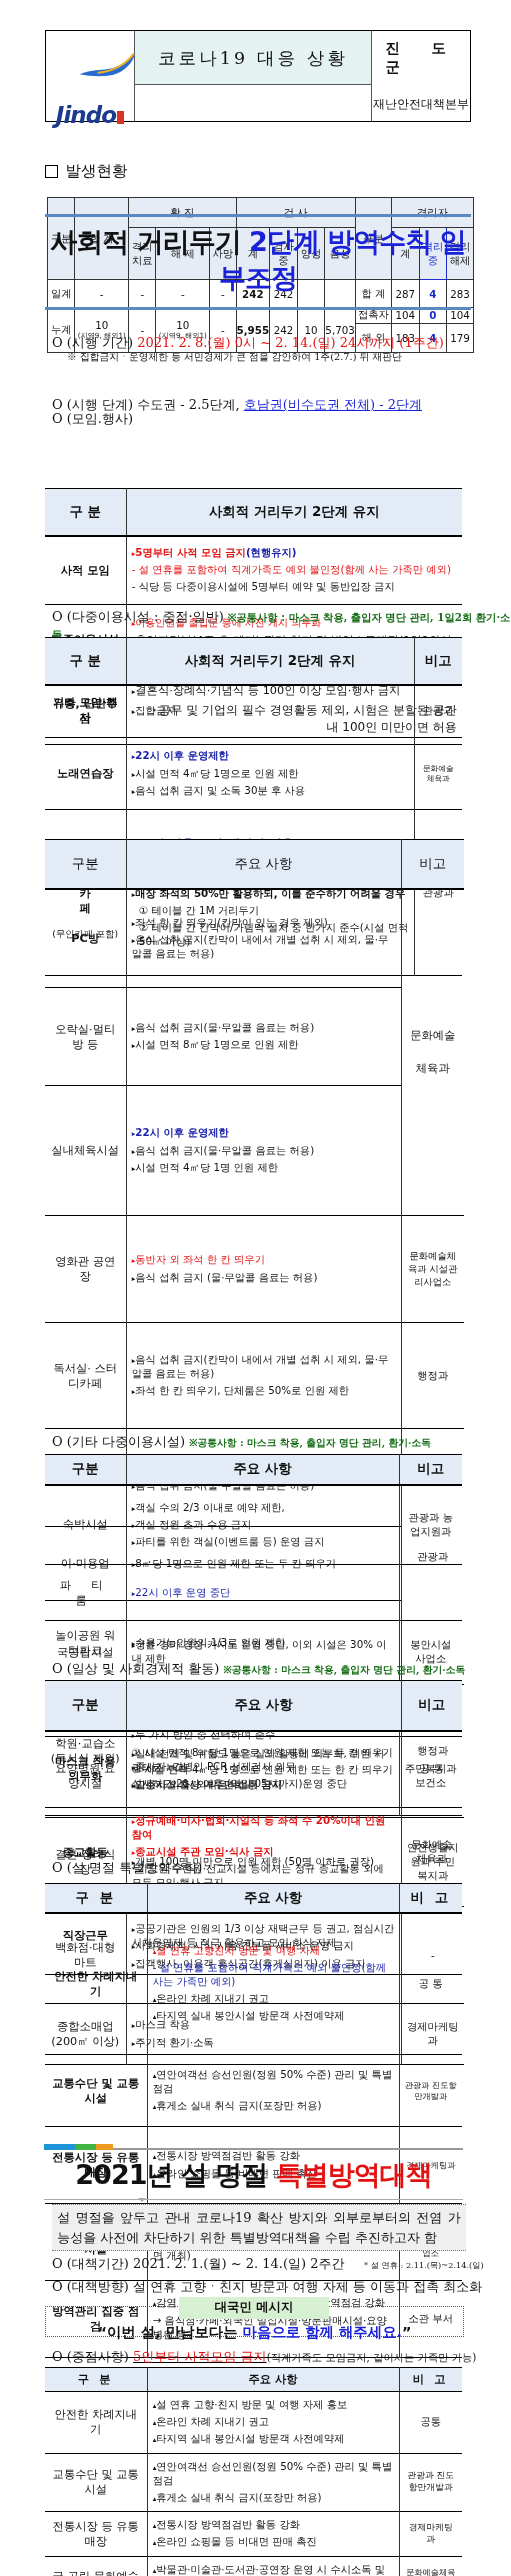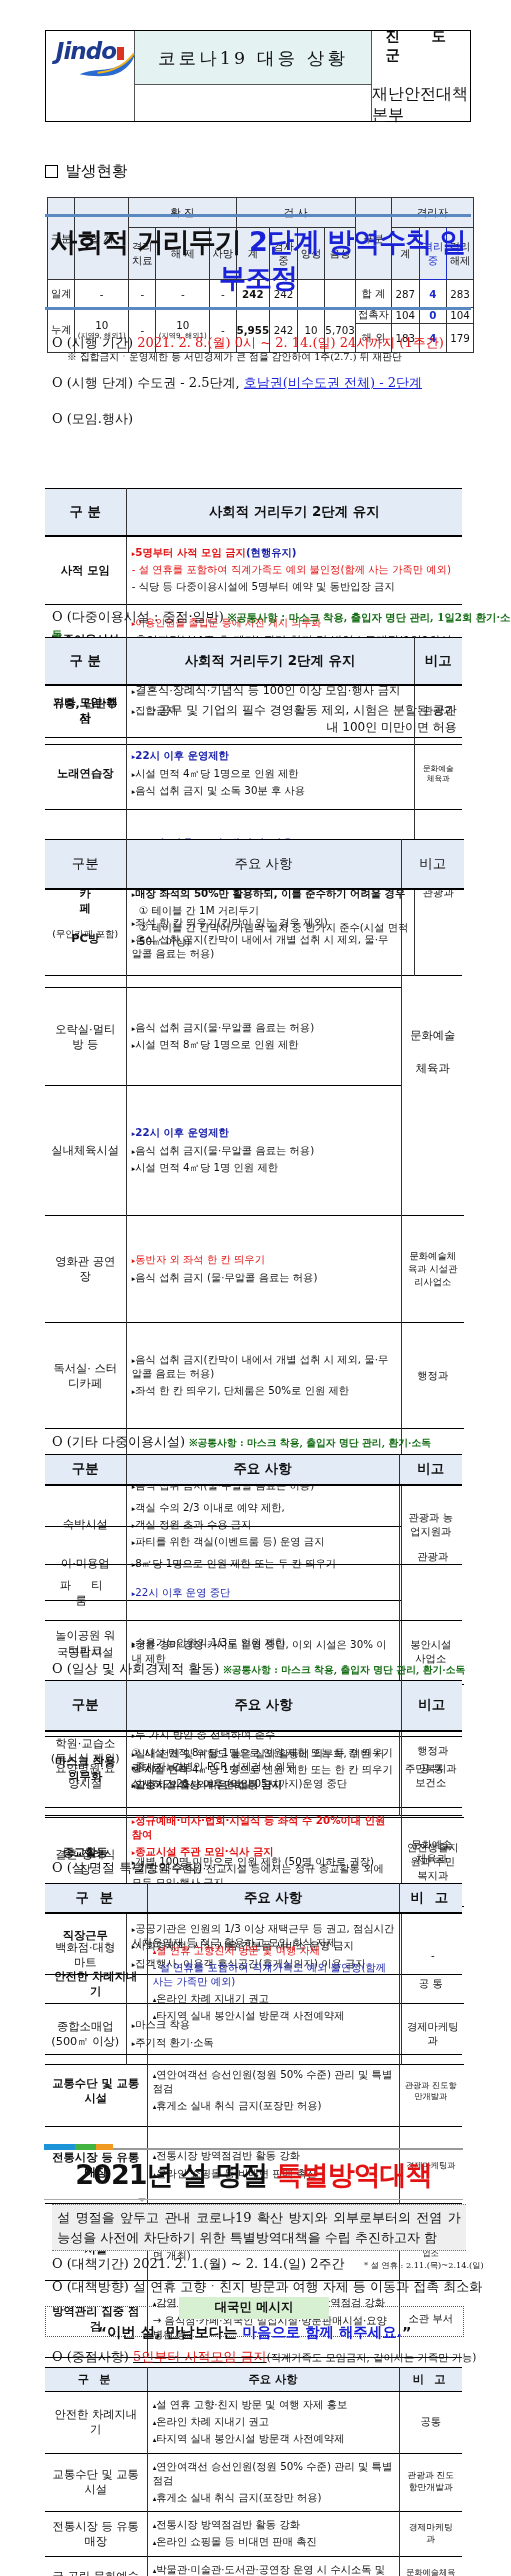--- a/index.html
+++ b/index.html
@@ -2,30 +2,30 @@
 <html style="font-size:8.2px"><head>
 <meta charset="utf-8">
 <style>
   * { box-sizing: border-box; margin: 0; padding: 0; }
   html, body { background: #fff; }
   body { width: 511px; min-height: 2854px; position: relative; font-family: "DejaVu Sans", "Liberation Sans", sans-serif; color: #111; }
   .page { position: relative; width: 511px; }
 
   
   .hdr { position: absolute; left: 45px; top: 30px; width: 426px; height: 92px; border: 1.5px solid #000; display: flex; }
-  .hdr .logo { width: 89px; border-right: 0.5px solid #555; display:flex; align-items:flex-start; justify-content:center; position:relative; }
+  .hdr .logo { width: 89px; border-right: 0.5px solid #555; display:flex; align-items:flex-end; justify-content:center; position:relative; }
   .logo-text { font-family: "DejaVu Sans", sans-serif; font-weight: bold; font-style: italic; font-size: 23px; color: #1d3a8f; letter-spacing: -1px; }
   .logo-wave { position:absolute; left: 31px; top: 19.6px; width: 62px; height: 31px; }
   .logo-badge { display:inline-block; width: 7.2px; height: 13.4px; background:#d32; margin-left: 1px; vertical-align: -1px; }
   .hdr .mid { flex: 1; display:flex; flex-direction: column; border-right: 0.5px solid #555; }
   .hdr .mid .t1 { height: 54px; background: #e4f2f2; border-bottom: 0.5px solid #555; display:flex; align-items:center; justify-content:center; font-size: 17.5px; letter-spacing: 3.1px; font-family: "DejaVu Serif", serif; }
   .hdr .mid .t2 { flex:1; display:flex; align-items:center; justify-content:center; font-size: 16.5px; font-weight: bold; font-family: "Liberation Sans", sans-serif; letter-spacing: 0.5px; }
   .hdr .right { width: 98px; display:flex; flex-direction: column; align-items:center; justify-content:center; }
   .hdr .right .org1 { font-size: 14.4px; font-weight: bold; letter-spacing: 13.4px; margin-left: 13.4px; font-family:"DejaVu Serif", serif; }
-  .hdr .right .org2 { font-size: 16px; margin-top: 19px; font-family:Liberation Mono, monospace; }
+  .hdr .right .org2 { font-size: 12px; margin-top: 19px; font-family:Liberation Mono, monospace; }
 
   .sec-title { position:absolute; left: 45px; font-size: 15.5px; font-family: "DejaVu Serif", serif; display:flex; align-items:center; gap: 7.2px; }
   .sq { width: 13.4px; height: 13.4px; border: 1px solid #000; display:inline-block; }
 
   table { border-collapse: collapse; }
   .stats { position:absolute; left: 47px; top: 197px; width: 427px; font-size: 10.3px; text-align:center; }
   .stats td, .stats th { border: 0.5px solid #333; font-weight: normal; height: 15.5px; }
   .stats th { background: #e6ecf6; }
   .blue { color: #1a2ccc; }
   .small { font-size: 7.2px; }
@@ -200,21 +200,21 @@
       <span class="t-blue">2단계 방역수칙 일부조정</span>
     </div>
     <div class="bar"></div>
   </div>
 
   <div class="bullet-o" style="top: 334px;">
     <span>O (시행 기간)</span>
     <span class="t-red">2021. 2. 8.(월) 0시 ~ 2. 14.(일) 24시까지 (1주간)</span>
   </div>
   <div class="note" style="top: 351px;">※ 집합금지ㆍ운영제한 등 서민경제가 큰 점을 감안하여 1주(2.7.) 뒤 재판단</div>
-  <div class="bullet-o" style="top: 374px;">
+  <div class="bullet-o" style="top: 396px;">
     <span>O (시행 단계) 수도권 - 2.5단계,</span>
     <span class="ul-blue">호남권(비수도권 전체) - 2단계</span>
   </div>
   <div class="bullet-o" style="top: 410px;">O (모임.행사)</div>
 
   <table class="rtable" style="top: 488px;">
     <colgroup>
         <col style="width:81px">
         <col>
       </colgroup>
@@ -395,21 +395,21 @@
       </tr>
       <tr style="height:97px;">
         <td class="cat-n">백화점·대형마트</td>
         <td>
           <span class="li">사회경제적, 시식·시음·견본품 서비스 운영 금지</span>
           <span class="li">집객행사, 이용객 휴식공간(휴게실의자) 이용 금지</span>
         </td>
         <td class="note-c">-</td>
       </tr>
       <tr style="height:61px;">
-        <td class="cat-n">종합소매업 (500㎡ 이상)</td>
+        <td class="cat-n">종합소매업 (200㎡ 이상)</td>
         <td>
           <span class="li">마스크 착용</span>
           <span class="li">주기적 환기·소독</span>
         </td>
         <td class="note-c">경제마케팅과</td>
       </tr>
     </tbody>
   </table>
 
   <div class="bullet-o" style="top: 1433px;">

